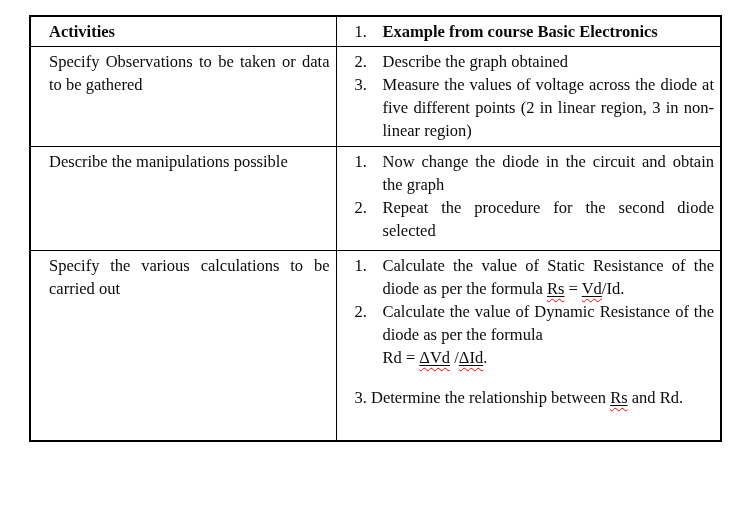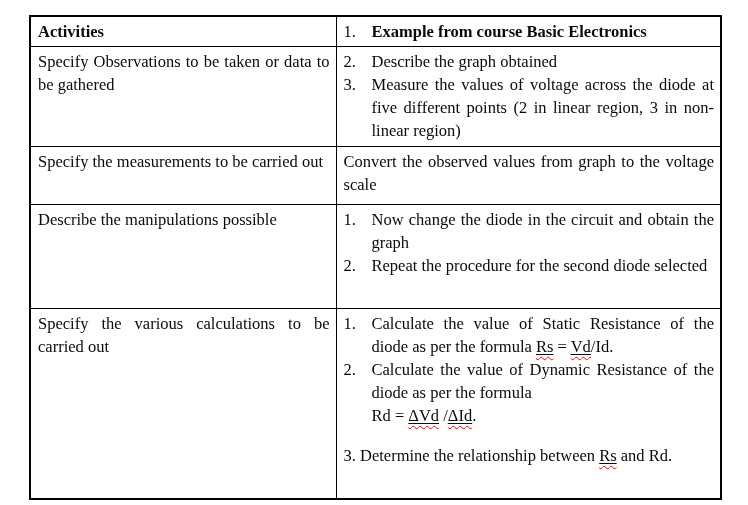--- a/index.html
+++ b/index.html
@@ -23,21 +23,21 @@
     left: 29px;
     top: 15px;
     width: 691px;
     border-collapse: collapse;
     table-layout: fixed;
     border: 2px solid #000000;
   }
   table.doc-table td {
     border: 1px solid #000000;
     vertical-align: top;
-    padding: 3px 6px 3px 7px;
+    padding: 3px 6px 3px 18px;
     font-size: 16.5px;
     line-height: 23px;
   }
   col.c-left  { width: 306px; }
   col.c-right { width: 385px; }
 
   .p { text-align: justify; }
   .p.gap { margin-top: 17px; }
 
   .li { display: flex; align-items: flex-start; }
@@ -97,28 +97,20 @@
             <div class="li">
               <span class="num">2.</span>
               <div class="li-text"><span>Describe the graph obtained</span></div>
             </div>
             <div class="li">
               <span class="num">3.</span>
               <div class="li-text"><span>Measure the values of voltage across the diode at five different points (2 in linear region, 3 in non-linear region)</span></div>
             </div>
           </td>
         </tr>
-        <tr style="height: 58px;">
-          <td>
-            <div class="p"><span>Specify the measurements to be carried out</span></div>
-          </td>
-          <td>
-            <div class="p"><span>Convert the observed values from graph to the voltage scale</span></div>
-          </td>
-        </tr>
         <tr style="height: 104px;">
           <td>
             <div class="p"><span>Describe the manipulations possible</span></div>
           </td>
           <td>
             <div class="li">
               <span class="num">1.</span>
               <div class="li-text"><span>Now change the diode in the circuit and obtain the graph</span></div>
             </div>
             <div class="li">

